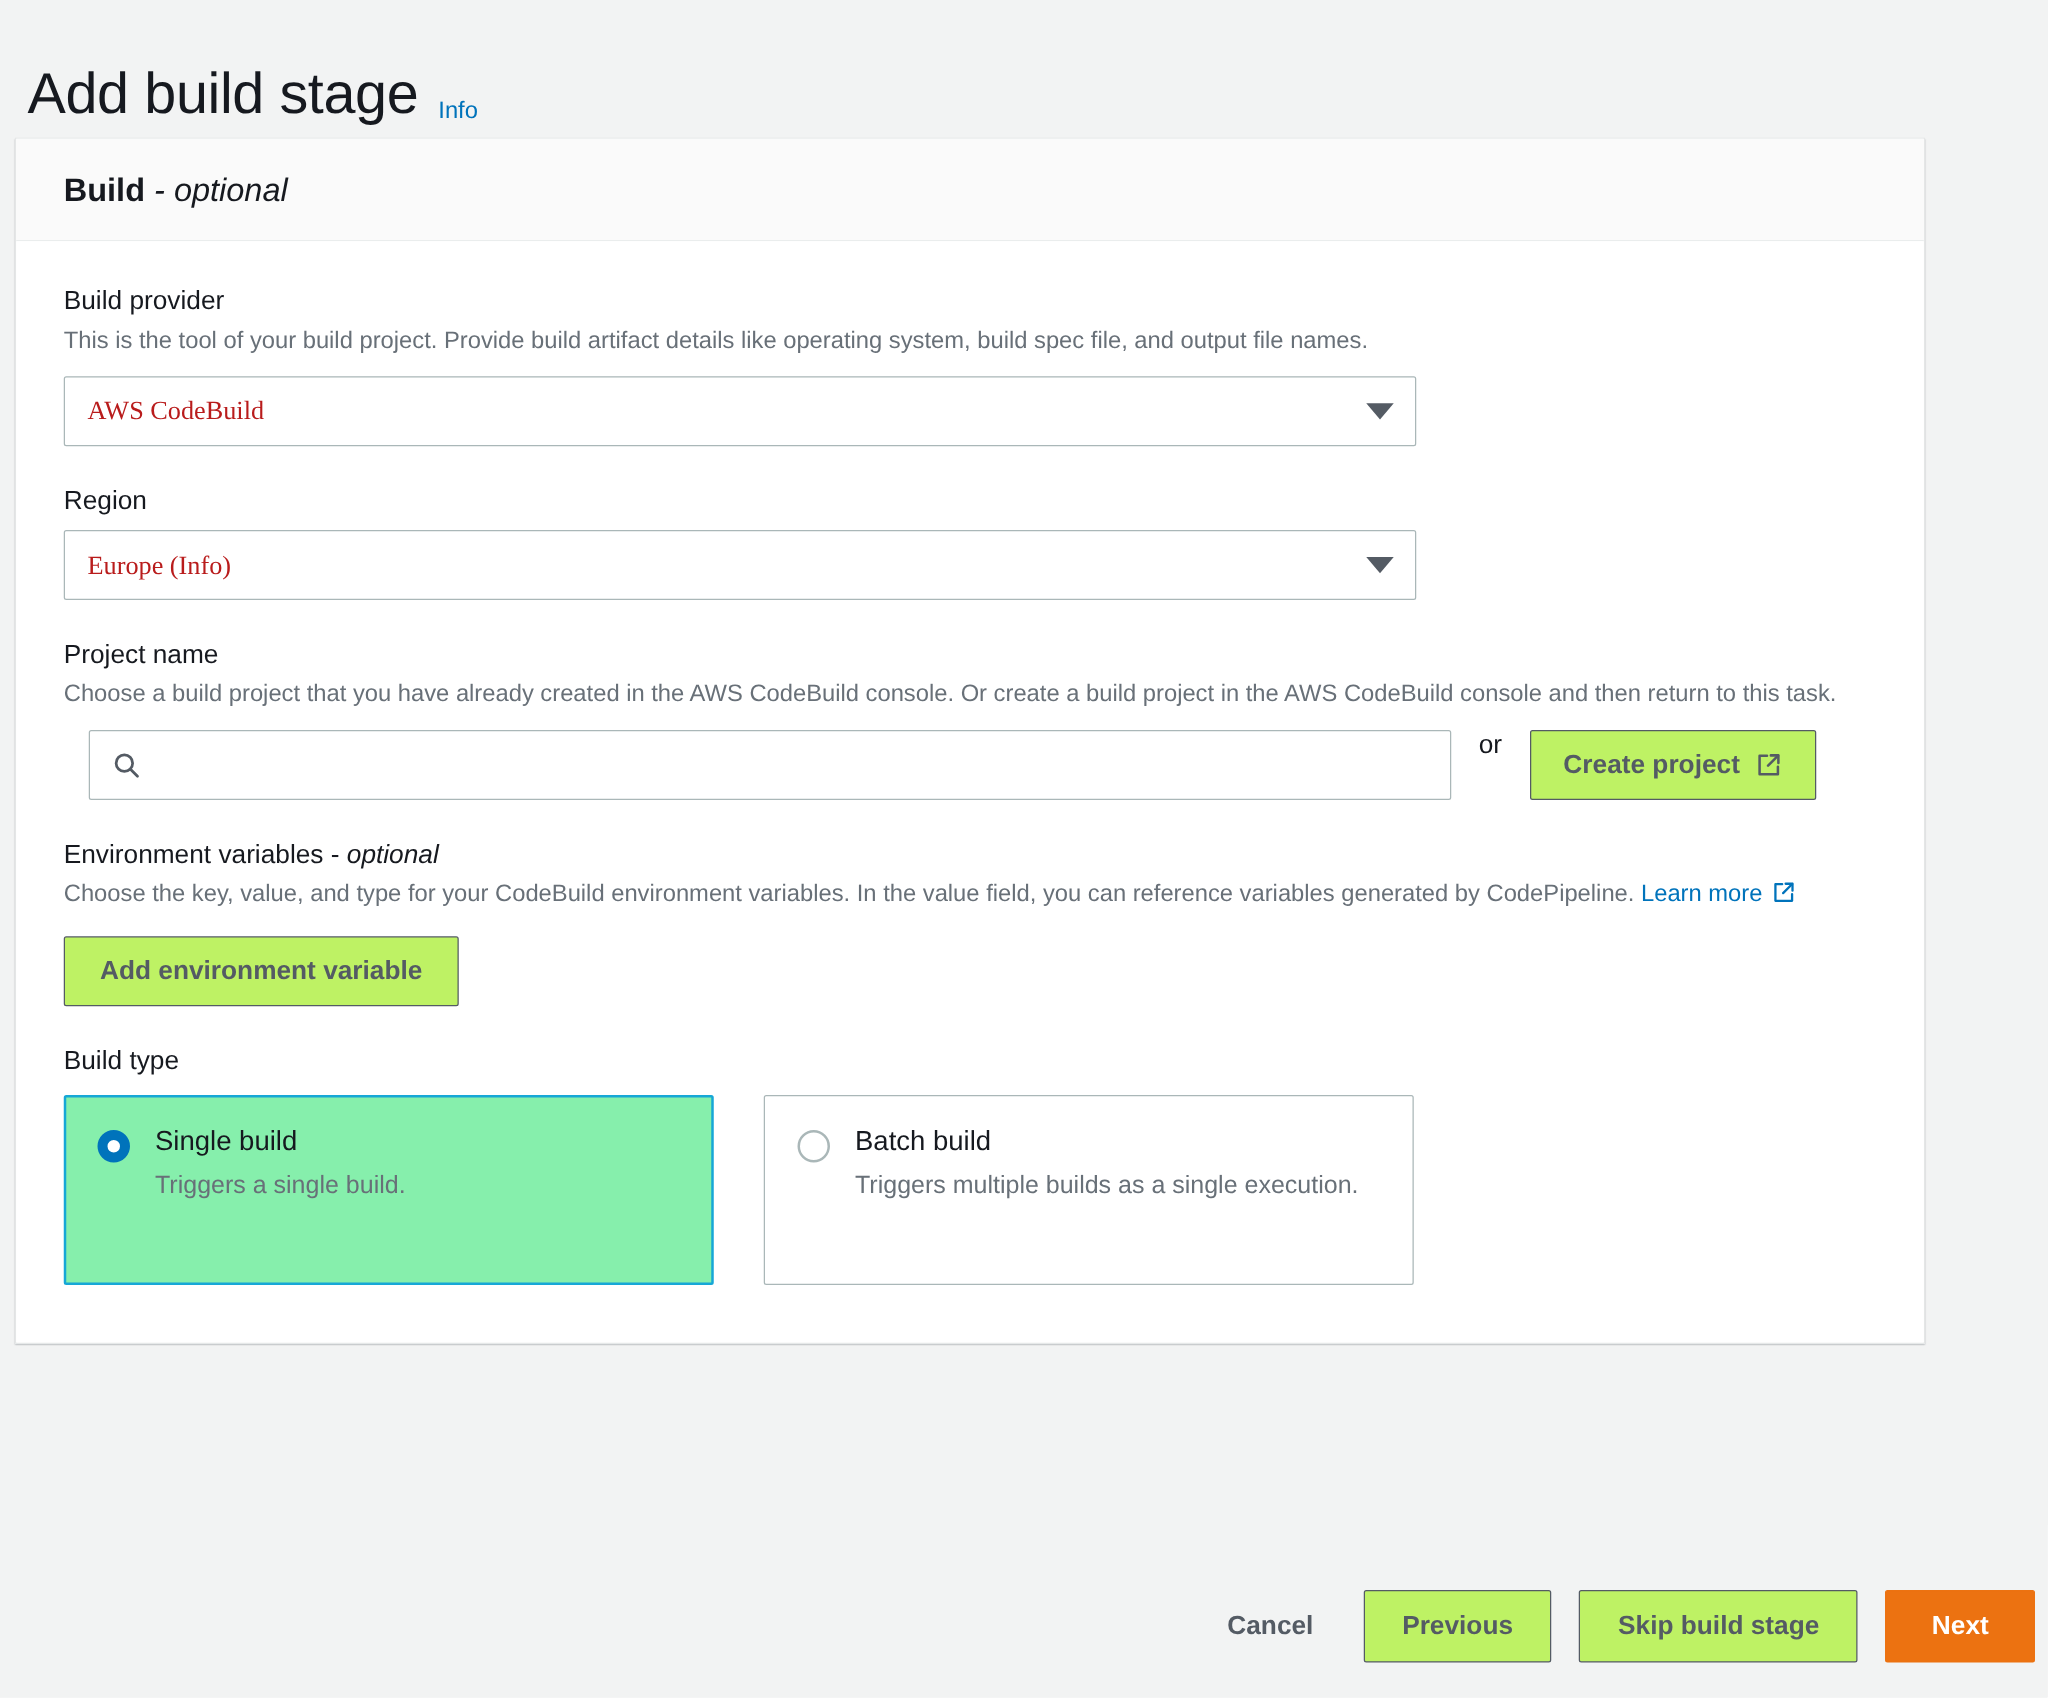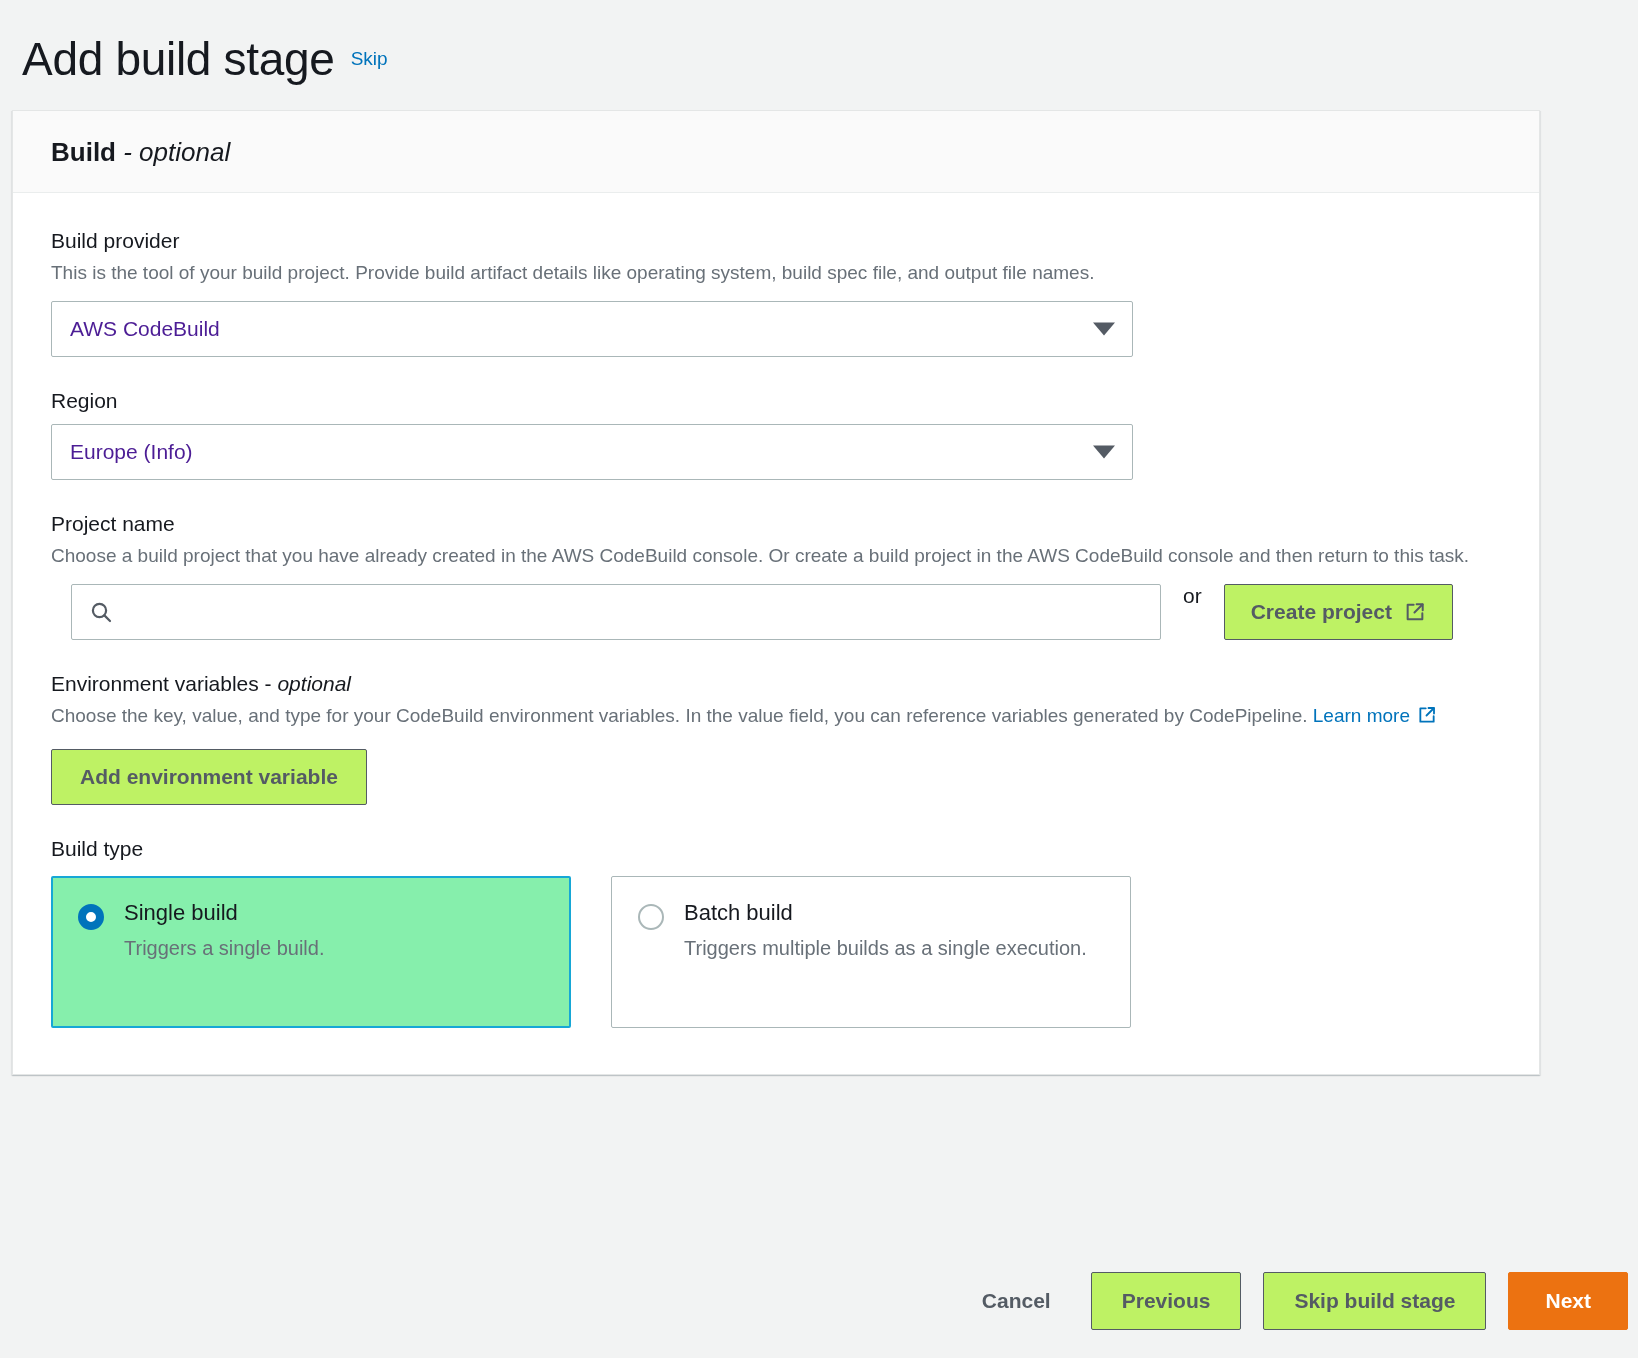--- a/index.html
+++ b/index.html
@@ -13,21 +13,21 @@
   .page {
     position: relative;
     width: 1638px; height: 1358px;
     background: #f2f3f3;
     overflow: hidden;
   }
 
   
   .page-header {
     display: flex;
-    align-items: center;
+    align-items: flex-end;
     gap: 16px;
     padding: 18px 0 0 22px;
     height: 100px;
   }
   .page-title {
     font-size: 46px;
     font-weight: 400;
     color: #16191f;
     letter-spacing: -0.3px;
     line-height: 1.1;
@@ -101,22 +101,23 @@
   .select-box {
     width: 100%;
     height: 100%;
     border: 1px solid #aab7b8;
     border-radius: 2px;
     background: #ffffff;
     display: flex;
     align-items: center;
     padding: 0 54px 0 18px;
     font-size: 21px;
-    color: #4c1d95;
-    cursor: pointer;
+    color: #b91c1c;
+    cursor: pointer;
+    font-family: Liberation Serif, serif;
   }
   .select-arrow {
     position: absolute;
     right: 18px;
     top: 50%;
     transform: translateY(-50%);
     width: 0; height: 0;
     border-left: 11px solid transparent;
     border-right: 11px solid transparent;
     border-top: 13px solid #545b64;
@@ -281,21 +282,21 @@
     cursor: pointer;
   }
 </style>
 </head>
 <body>
 
 <div class="page">
 
   <div class="page-header">
     <div class="page-title">Add build stage</div>
-    <div class="info-link">Skip</div>
+    <div class="info-link">Info</div>
   </div>
 
   <div class="card">
 
     <div class="card-head">
       <div class="card-head-title"><span>Build</span><span class="optional"> - </span><span class="optional">optional</span></div>
     </div>
 
     <div class="card-body">
 

